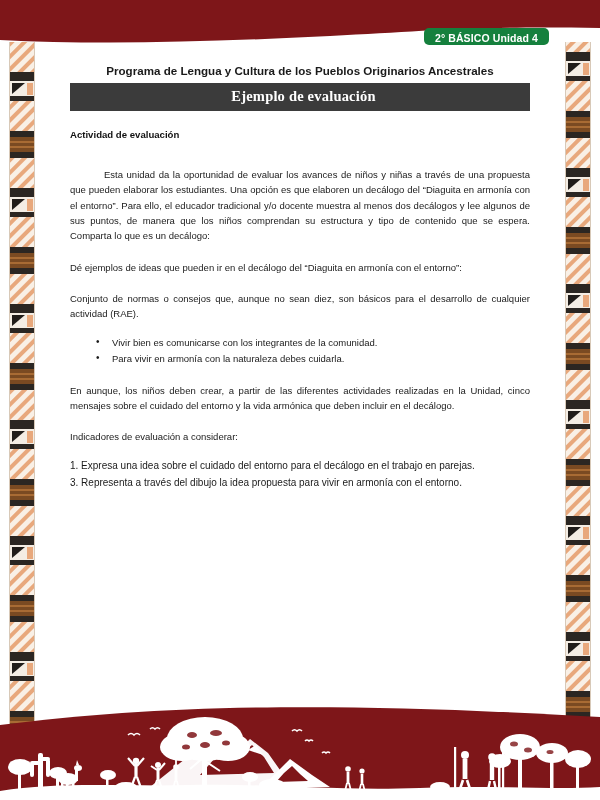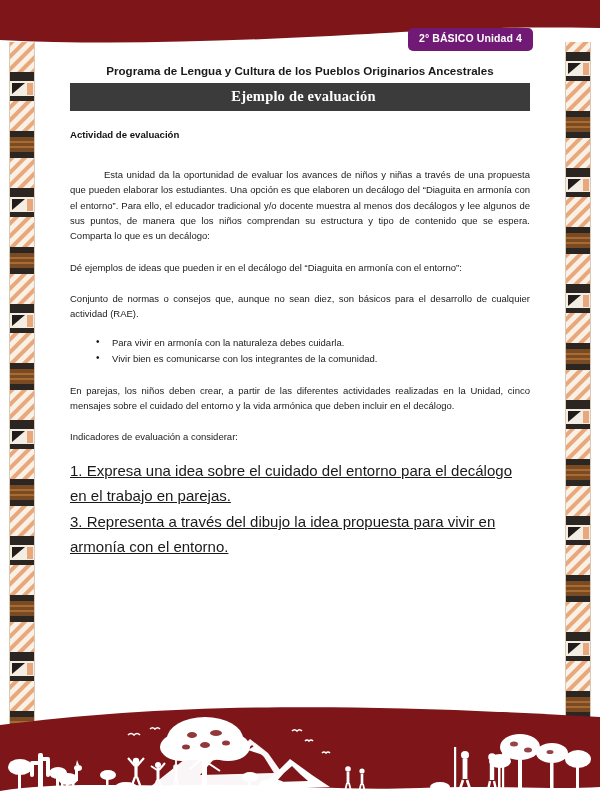--- a/index.html
+++ b/index.html
@@ -28,27 +28,27 @@
     top: 0; left: 0;
     width: 600px;
     height: 60px;
     z-index: 5;
   }
   #top-band svg { display: block; }
 
   #unit-badge {
     position: absolute;
     top: 28px;
-    left: 408px;
-    background: #701a75;
+    left: 424px;
+    background: #15803d;
     color: #ffffff;
     font-size: 10.5px;
     font-weight: bold;
     letter-spacing: 0.1px;
-    padding: 4px 11px 7px 11px;
+    padding: 4px 11px 1px 11px;
     border-radius: 5px;
     z-index: 7;
     white-space: nowrap;
     font-family: "Liberation Sans", sans-serif;
   }
   #badge-stem {
     position: absolute;
     top: 16px;
     left: 495px;
     width: 7px;
@@ -153,25 +153,24 @@
     font-size: 10px;
     color: #1a1a1a;
   }
 
   ol.indicators {
     margin: 0;
     padding: 0;
     list-style: none;
   }
   ol.indicators li {
-    font-size: 15px;
+    font-size: 10px;
     color: #1a1a1a;
     line-height: 1.68;
     margin-bottom: 1px;
-    text-decoration: underline;
   }
 </style>
 </head>
 <body>
 
 <div id="page">
 
   <div id="top-band">
     <svg width="600" height="60" viewBox="0 0 600 60" xmlns="http://www.w3.org/2000/svg">
       <path d="M0,0 L600,0 L600,28 C470,26 430,31 330,36 C210,42 100,45 0,40 Z" fill="#7E1619"></path>
@@ -258,25 +257,25 @@
 
     <div class="lead">Actividad de evaluación</div>
 
     <p class="body-text indent">Esta unidad da la oportunidad de evaluar los avances de niños y niñas a través de una propuesta que pueden elaborar los estudiantes. Una opción es que elaboren un decálogo del “Diaguita en armonía con el entorno”. Para ello, el educador tradicional y/o docente muestra al menos dos decálogos y lee algunos de sus puntos, de manera que los niños comprendan su estructura y tipo de contenido que se espera. Comparta lo que es un decálogo:</p>
 
     <p class="body-text tight">Dé ejemplos de ideas que pueden ir en el decálogo del “Diaguita en armonía con el entorno”:</p>
 
     <p class="body-text tight">Conjunto de normas o consejos que, aunque no sean diez, son básicos para el desarrollo de cualquier actividad (RAE).</p>
 
     <ul class="bullets">
+      <li>Vivir bien es comunicarse con los integrantes de la comunidad.</li>
       <li>Para vivir en armonía con la naturaleza debes cuidarla.</li>
-      <li>Vivir bien es comunicarse con los integrantes de la comunidad.</li>
     </ul>
 
-    <p class="body-text tight">En parejas, los niños deben crear, a partir de las diferentes actividades realizadas en la Unidad, cinco mensajes sobre el cuidado del entorno y la vida armónica que deben incluir en el decálogo.</p>
+    <p class="body-text tight">En aunque, los niños deben crear, a partir de las diferentes actividades realizadas en la Unidad, cinco mensajes sobre el cuidado del entorno y la vida armónica que deben incluir en el decálogo.</p>
 
     <p class="body-text tight">Indicadores de evaluación a considerar:</p>
 
     <ol class="indicators">
       <li>1. Expresa una idea sobre el cuidado del entorno para el decálogo en el trabajo en parejas.</li>
       <li>3. Representa a través del dibujo la idea propuesta para vivir en armonía con el entorno.</li>
     </ol>
 
   </div>
 

